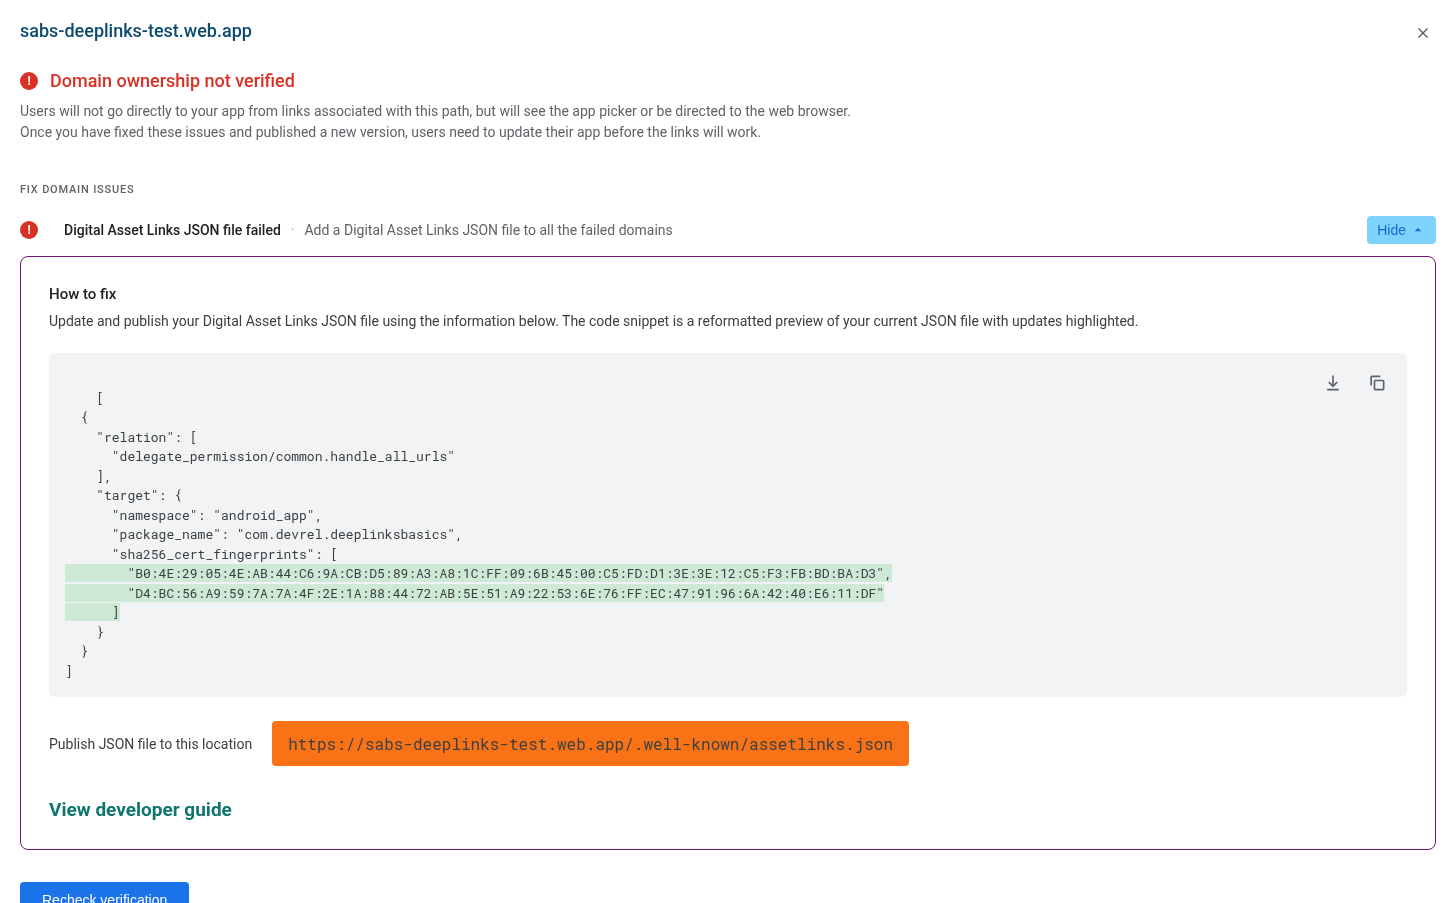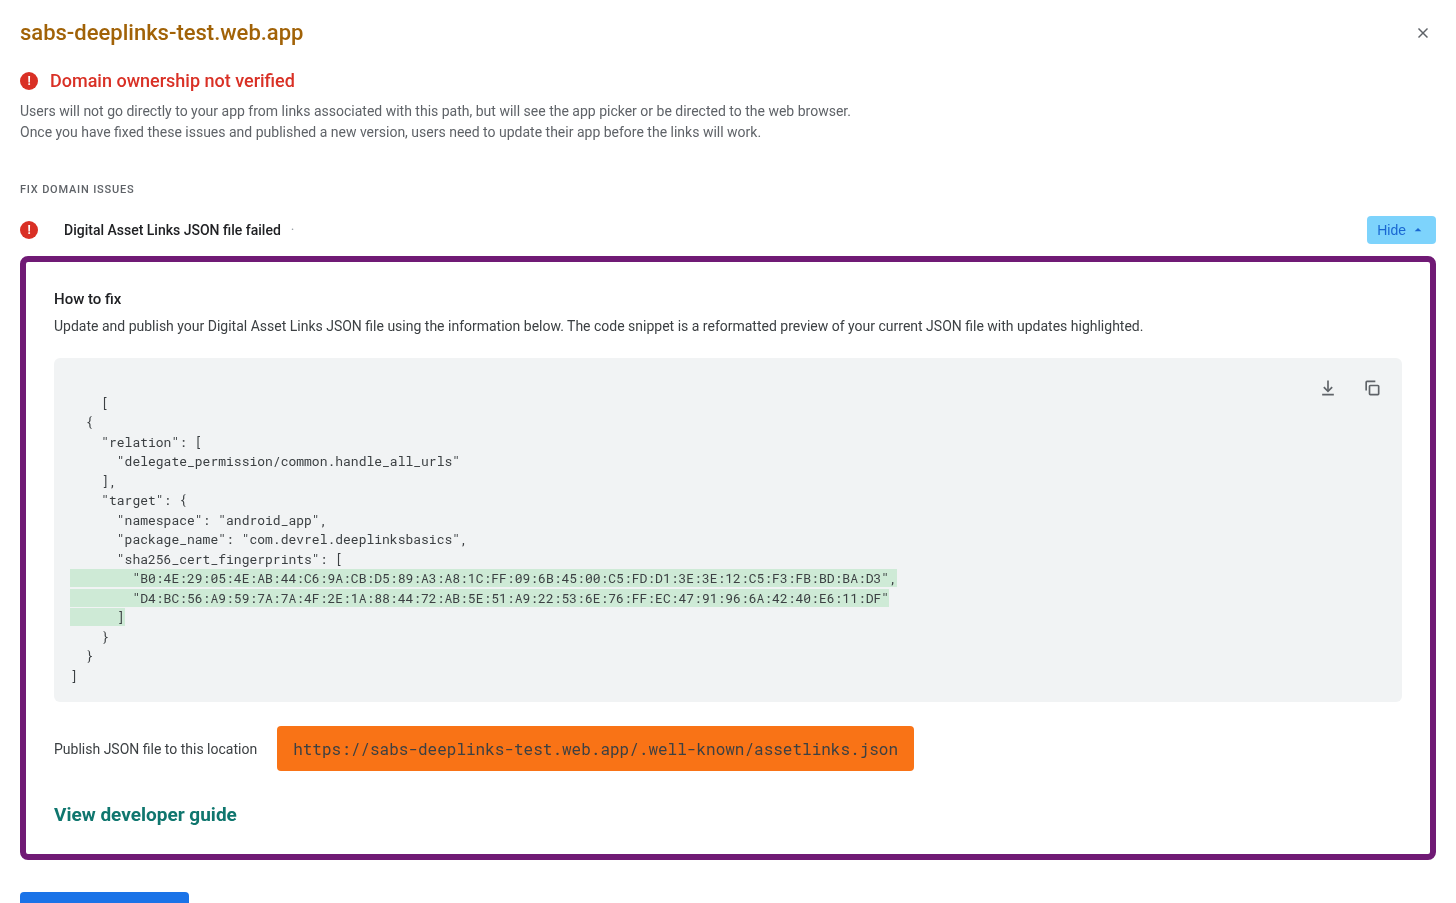--- a/index.html
+++ b/index.html
@@ -14,23 +14,23 @@
       background: #fff;
       padding: 20px;
     }
     .header {
       display: flex;
       justify-content: space-between;
       align-items: flex-start;
       margin-bottom: 24px;
     }
     .title {
-      font-size: 22px;
-      font-weight: 500;
-      color: #a16207;
+      font-size: 18px;
+      font-weight: 500;
+      color: #0c4a6e;
     }
     .close-btn {
       background: none;
       border: none;
       cursor: pointer;
       color: #5f6368;
       padding: 4px;
       display: flex;
       align-items: center;
       justify-content: center;
@@ -114,21 +114,21 @@
       padding: 6px 10px;
       border-radius: 4px;
       cursor: pointer;
     }
     .hide-btn svg {
       width: 16px;
       height: 16px;
       fill: #1967d2;
     }
     .card {
-      border: 6px solid #701a75;
+      border: 1px solid #701a75;
       border-radius: 8px;
       padding: 28px;
       margin-bottom: 32px;
     }
     .card-title {
       font-size: 15px;
       font-weight: 500;
       color: #202124;
       margin-bottom: 10px;
     }
@@ -231,20 +231,21 @@
 </div>
 <div class="alert-description">Users will not go directly to your app from links associated with this path, but will see the app picker or be directed to the web browser. Once you have fixed these issues and published a new version, users need to update their app before the links will work.</div>
 
 <div class="section-label">Fix domain issues</div>
 
 <div class="issue-header">
   <div class="issue-left">
     <div class="error-icon">!</div>
     <span class="issue-title">Digital Asset Links JSON file failed</span>
     <span class="issue-separator">·</span>
+    <span class="issue-subtitle">Add a Digital Asset Links JSON file to all the failed domains</span>
   </div>
   <button class="hide-btn">
     <span>Hide</span>
     <svg viewBox="0 0 24 24">
       <path d="M7 14l5-5 5 5z"></path>
     </svg>
   </button>
 </div>
 
 <div class="card">

